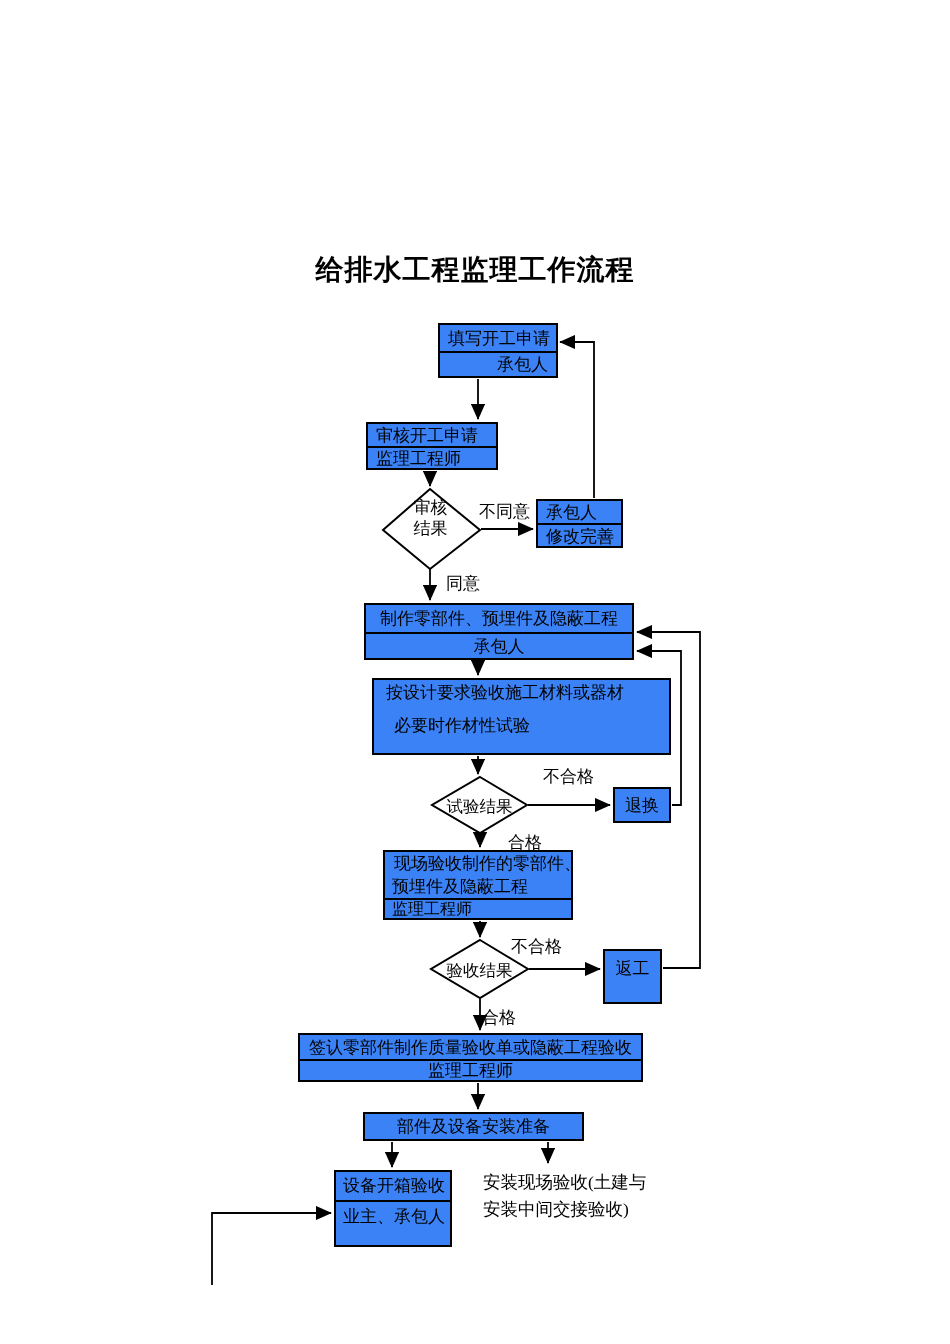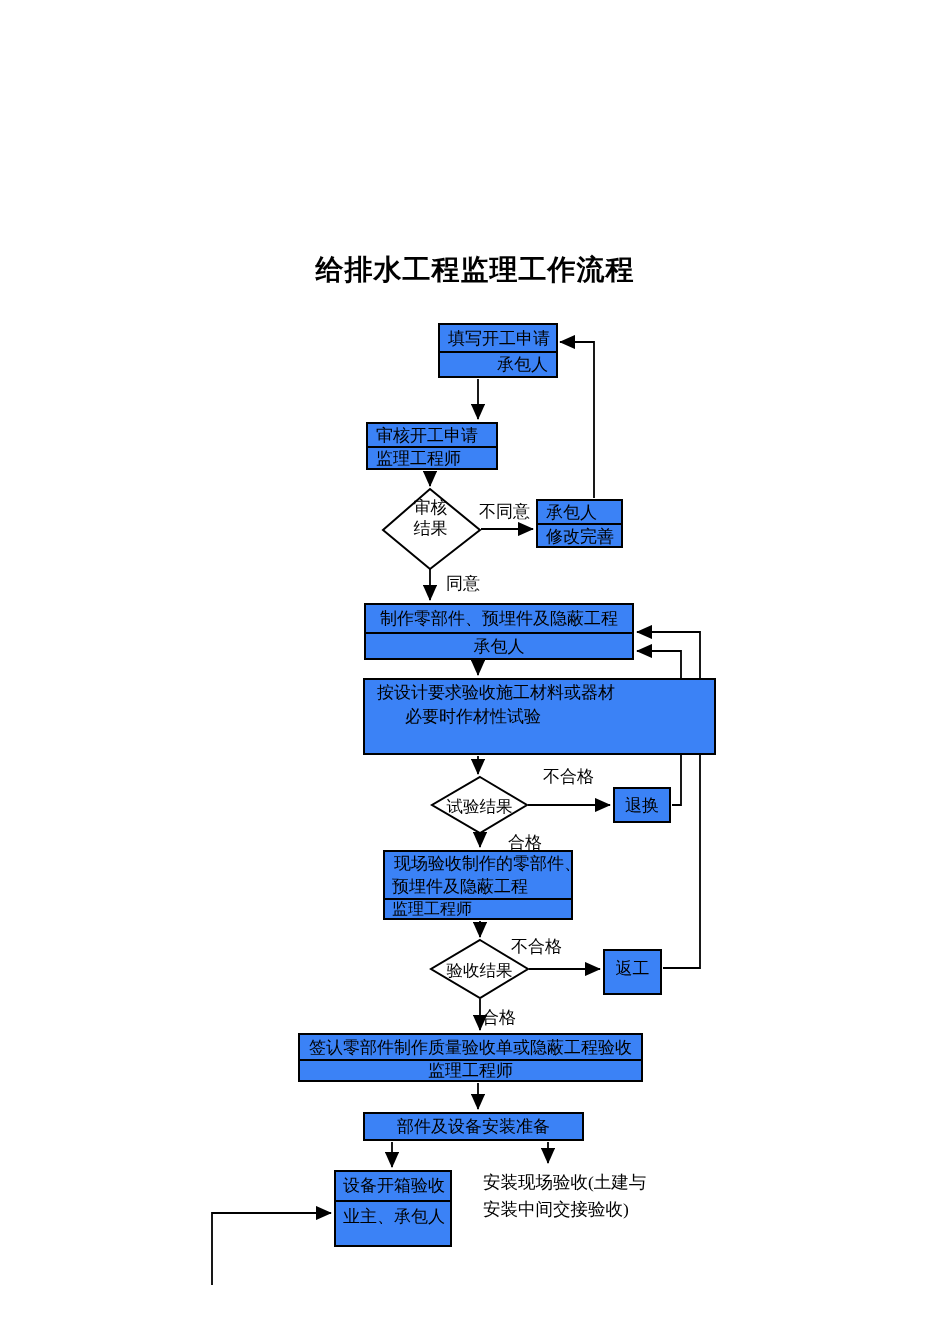--- a/index.html
+++ b/index.html
@@ -77,40 +77,40 @@
   <div class="box" style="left:536px;top:499px;width:87px;height:49px;">
     <div class="brow al" style="height:22px;">承包人</div>
     <div class="brow al sep" style="height:36px;text-align:right;">修改完善</div>
   </div>
 
   <div class="box" style="left:364px;top:603px;width:270px;height:57px;">
     <div class="brow ac" style="height:27px;">制作零部件、预埋件及隐蔽工程</div>
     <div class="brow ac sep" style="height:26px;">承包人</div>
   </div>
 
-  <div class="box" style="left:363px;top:678px;width:353px;height:77px;">
+  <div class="box" style="left:372px;top:678px;width:299px;height:77px;gap:9px;">
     <div class="brow al" style="height:24px;padding-left:12px;">按设计要求验收施工材料或器材</div>
-    <div class="brow al" style="height:24px;padding-left:40px;">必要时作材性试验</div>
+    <div class="brow al" style="height:24px;padding-left:20px;">必要时作材性试验</div>
   </div>
 
   <div class="dtext" style="left:432px;top:796px;width:95px;font-size:16.5px;">试验结果</div>
 
   <div class="box" style="left:613px;top:787px;width:58px;height:36px;">
     <div class="brow ac" style="height:32px;">退换</div>
   </div>
 
   <div class="box" style="left:383px;top:850px;width:190px;height:70px;">
     <div class="brow al" style="height:23px;padding-left:9px;">现场验收制作的零部件、</div>
     <div class="brow al" style="height:23px;padding-left:7px;">预埋件及隐蔽工程</div>
     <div class="brow al sep" style="height:20px;padding-left:7px;font-size:16px;">监理工程师</div>
   </div>
 
   <div class="dtext" style="left:431px;top:960px;width:97px;font-size:16.5px;">验收结果</div>
 
-  <div class="box" style="left:603px;top:949px;width:59px;height:46px;">
+  <div class="box" style="left:603px;top:949px;width:59px;height:55px;">
     <div class="brow ac" style="height:35px;">返工</div>
   </div>
 
   <div class="box" style="left:298px;top:1033px;width:345px;height:49px;">
     <div class="brow ac" style="height:24px;">签认零部件制作质量验收单或隐蔽工程验收</div>
     <div class="brow ac sep" style="height:21px;">监理工程师</div>
   </div>
 
   <div class="box" style="left:363px;top:1112px;width:221px;height:29px;">
     <div class="brow ac" style="height:25px;">部件及设备安装准备</div>

